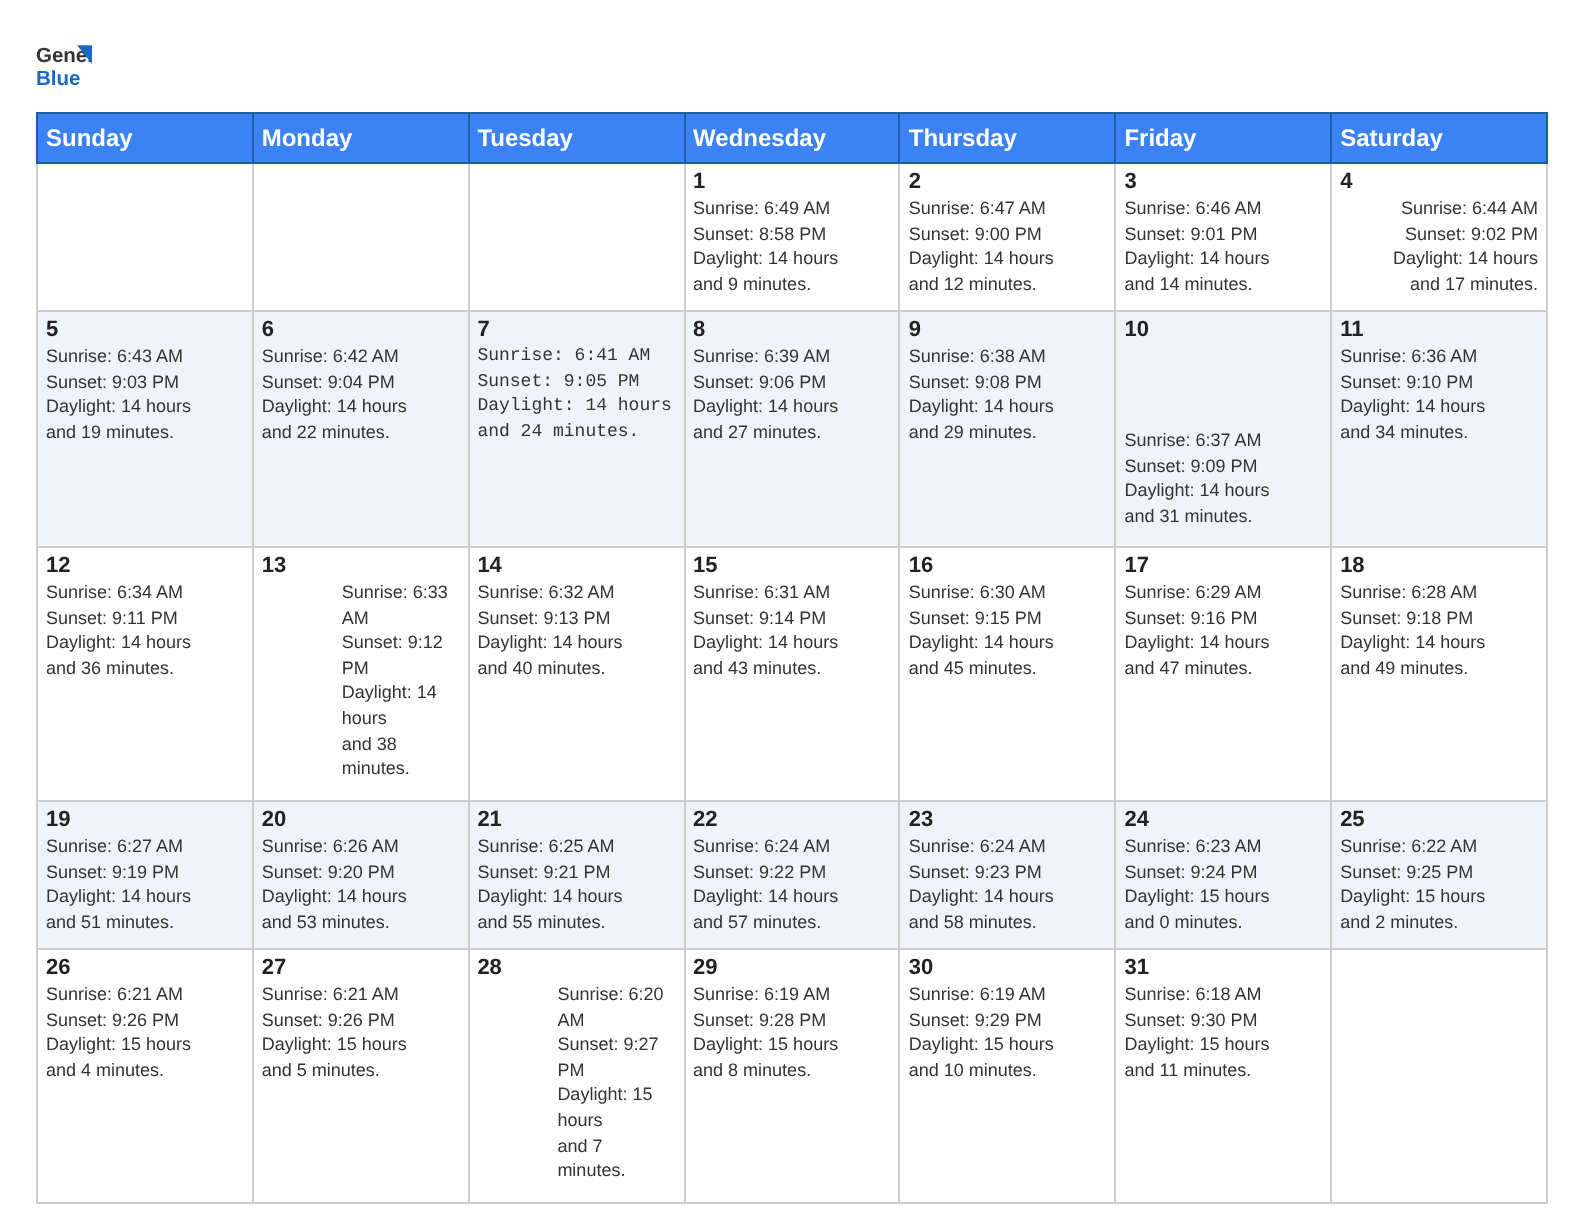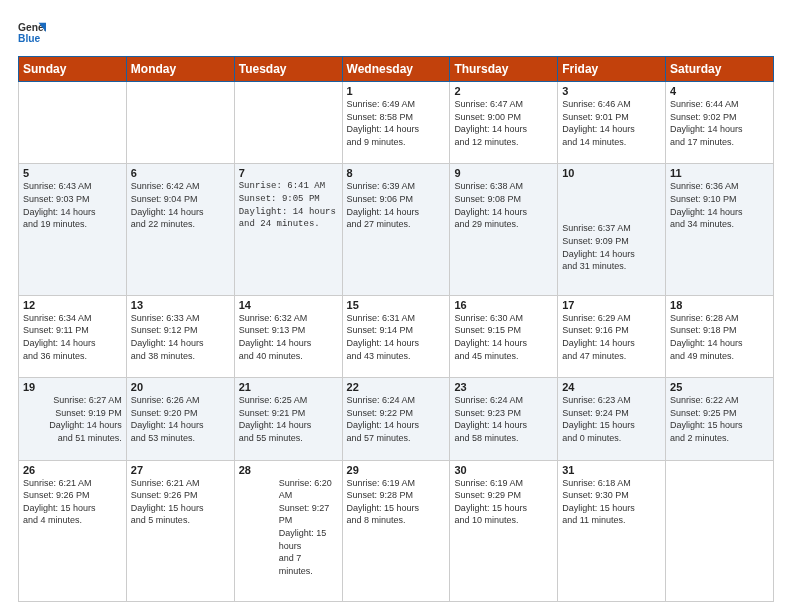--- a/index.html
+++ b/index.html
@@ -44,21 +44,21 @@
     .location {
       font-size: 14px;
       color: #555;
     }
     .calendar {
       width: 100%;
       border-collapse: collapse;
       flex: 1;
     }
     .calendar thead th {
-      background-color: #c2410c;
+      background-color: #3b82f6;
       color: #fff;
       font-size: 12px;
       font-weight: bold;
       padding: 5px 4px;
       border: 1px solid #1a5fa0;
       text-align: left;
     }
     .calendar tbody td {
       border: 1px solid #ccc;
       vertical-align: top;
@@ -137,21 +137,21 @@
           </td>
           <td>
             <span class="day-number">3</span>
             <div class="day-info" style="white-space: pre-line;">Sunrise: 6:46 AM
 Sunset: 9:01 PM
 Daylight: 14 hours
 and 14 minutes.</div>
           </td>
           <td>
             <span class="day-number">4</span>
-            <div class="day-info" style="white-space: pre-line;">Sunrise: 6:44 AM
+            <div class="day-info" style="white-space: pre-line; text-align: right;">Sunrise: 6:44 AM
 Sunset: 9:02 PM
 Daylight: 14 hours
 and 17 minutes.</div>
           </td>
         </tr>
         <tr>
           <td>
             <span class="day-number">5</span>
             <div class="day-info" style="white-space: pre-line;">Sunrise: 6:43 AM
 Sunset: 9:03 PM
@@ -204,21 +204,21 @@
         <tr>
           <td>
             <span class="day-number">12</span>
             <div class="day-info" style="white-space: pre-line;">Sunrise: 6:34 AM
 Sunset: 9:11 PM
 Daylight: 14 hours
 and 36 minutes.</div>
           </td>
           <td>
             <span class="day-number">13</span>
-            <div class="day-info" style="white-space: pre-line;">Sunrise: 6:33 AM
+            <div class="day-info" style="white-space: pre-line; margin-left: 40px;">Sunrise: 6:33 AM
 Sunset: 9:12 PM
 Daylight: 14 hours
 and 38 minutes.</div>
           </td>
           <td>
             <span class="day-number">14</span>
             <div class="day-info" style="white-space: pre-line;">Sunrise: 6:32 AM
 Sunset: 9:13 PM
 Daylight: 14 hours
 and 40 minutes.</div>
@@ -248,21 +248,21 @@
             <span class="day-number">18</span>
             <div class="day-info" style="white-space: pre-line;">Sunrise: 6:28 AM
 Sunset: 9:18 PM
 Daylight: 14 hours
 and 49 minutes.</div>
           </td>
         </tr>
         <tr>
           <td>
             <span class="day-number">19</span>
-            <div class="day-info" style="white-space: pre-line; text-align: right;">Sunrise: 6:27 AM
+            <div class="day-info" style="white-space: pre-line;">Sunrise: 6:27 AM
 Sunset: 9:19 PM
 Daylight: 14 hours
 and 51 minutes.</div>
           </td>
           <td>
             <span class="day-number">20</span>
             <div class="day-info" style="white-space: pre-line;">Sunrise: 6:26 AM
 Sunset: 9:20 PM
 Daylight: 14 hours
 and 53 minutes.</div>

